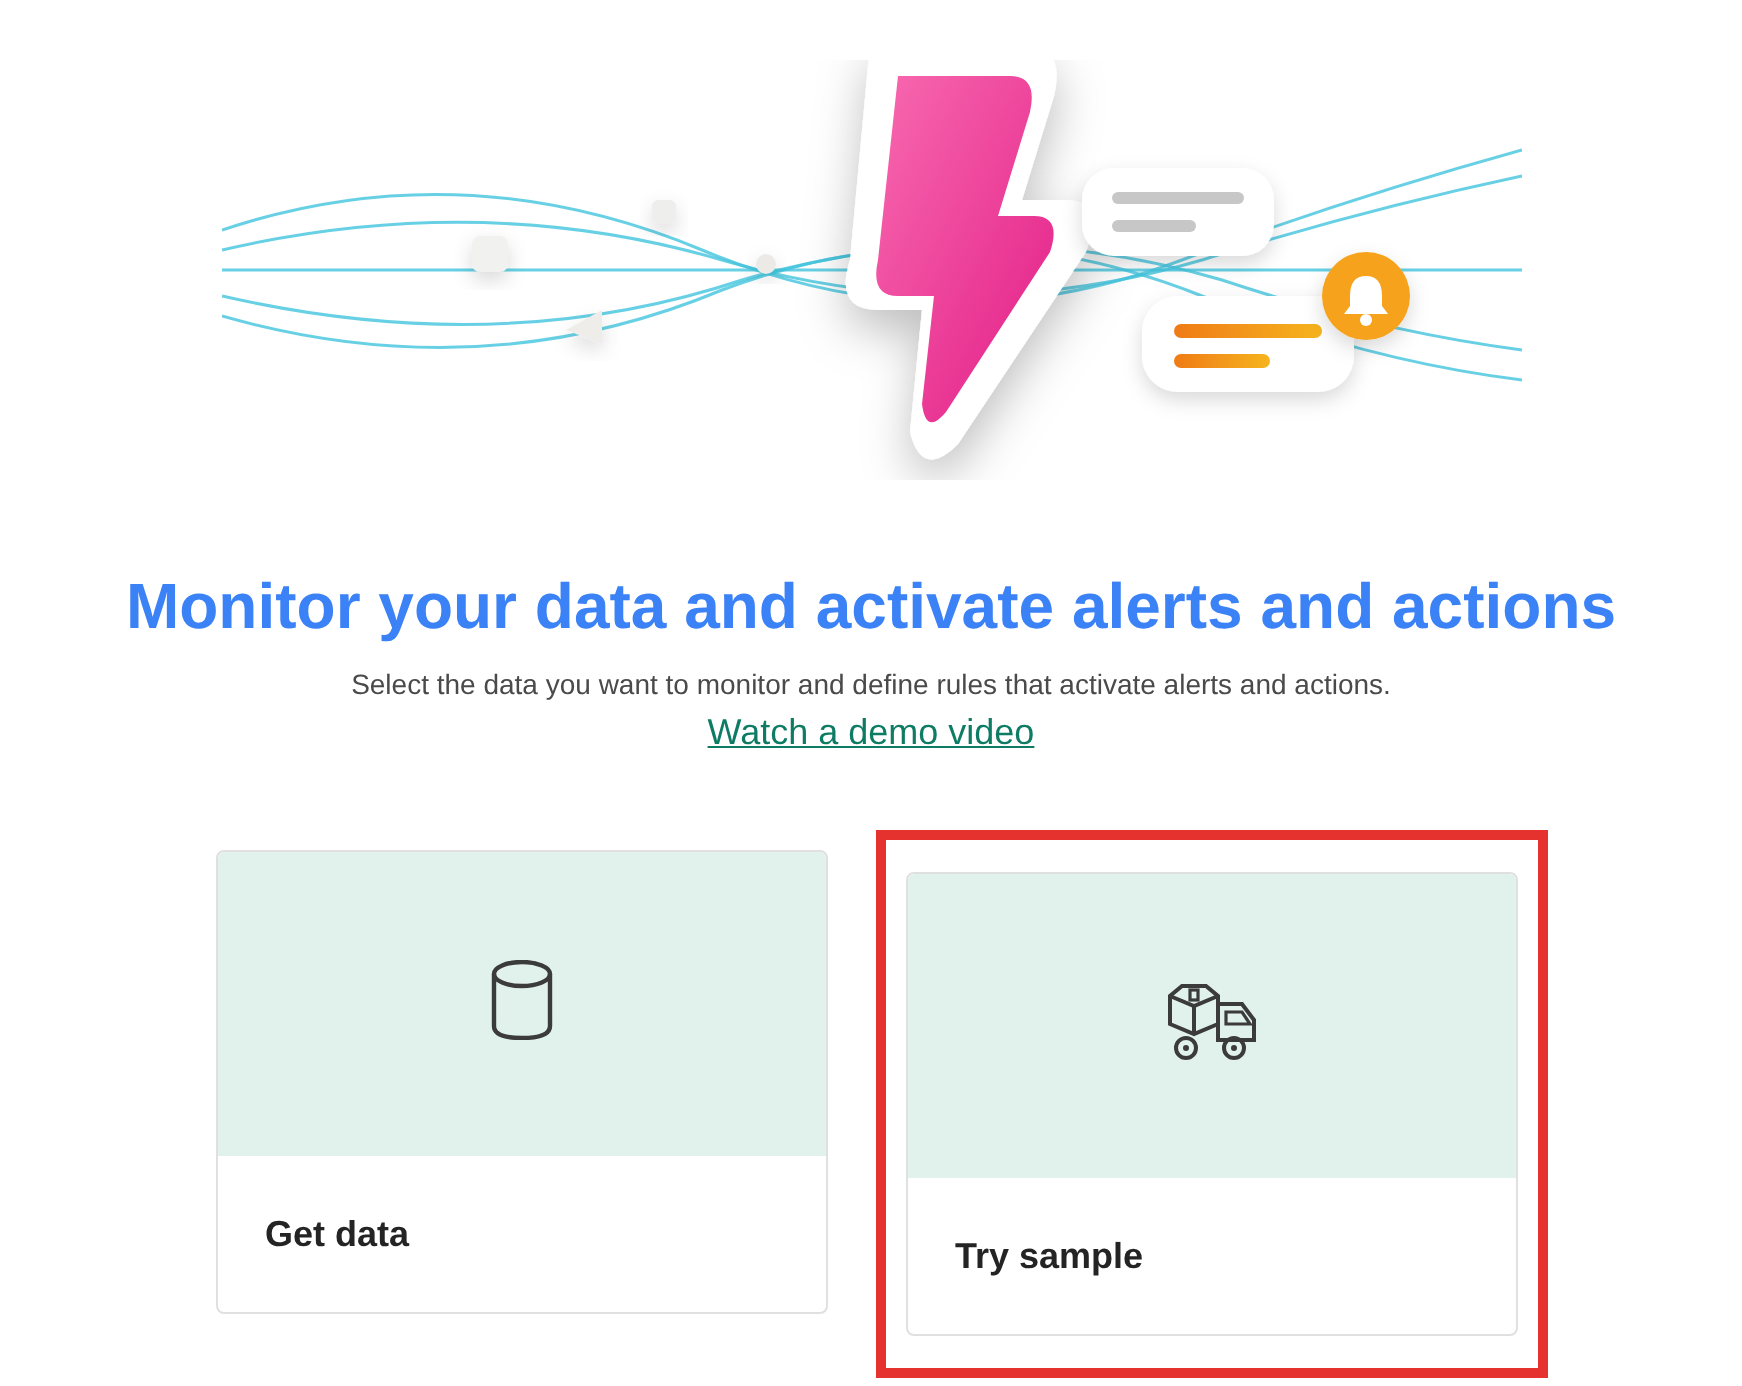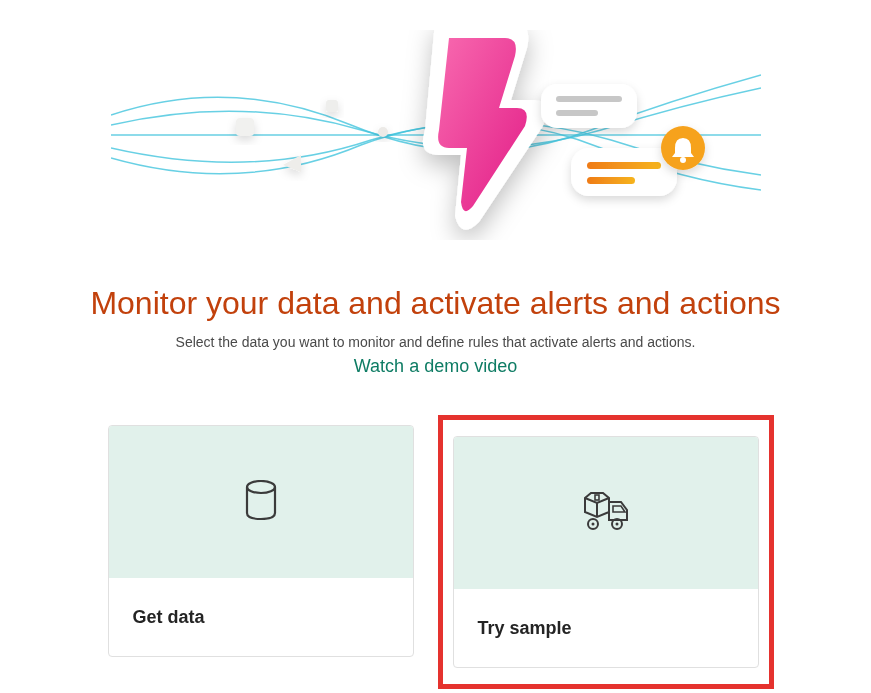--- a/index.html
+++ b/index.html
@@ -22,34 +22,35 @@
     }
     
     .content {
       text-align: center;
       width: 100%;
       padding: 0 40px;
     }
     
     .title {
       font-size: 32px;
-      font-weight: 400;
-      color: #c2410c;
+      font-weight: 700;
+      color: #3b82f6;
       margin-bottom: 12px;
     }
     
     .subtitle {
       font-size: 14px;
       color: #4a4a4a;
       margin-bottom: 6px;
     }
     
     .video-link {
       font-size: 18px;
       color: #0e7c64;
+      text-decoration: underline;
       cursor: pointer;
       display: inline-block;
     }
     
     .cards {
       display: flex;
       justify-content: center;
       gap: 14px;
       margin-top: 38px;
     }

